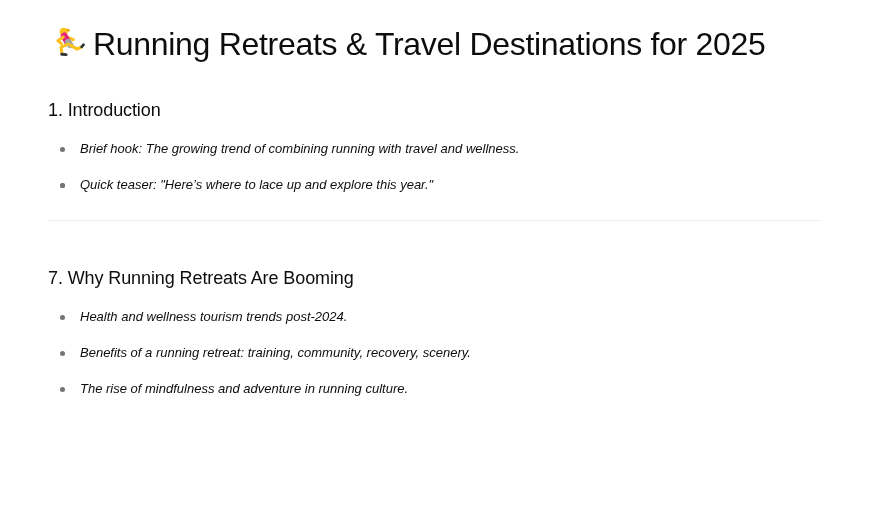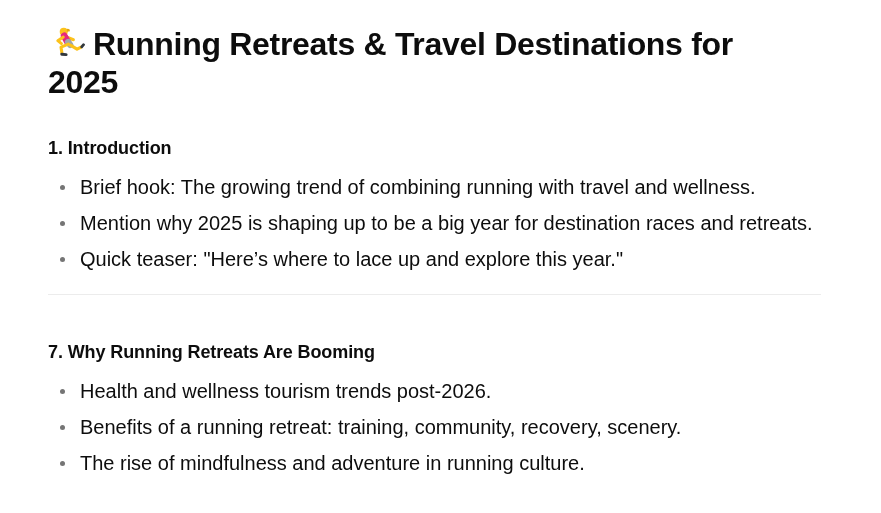--- a/index.html
+++ b/index.html
@@ -13,51 +13,52 @@
     color: #0d0d0d;
   }
   .page {
     padding: 25px 60px 24px 48px;
   }
   h1.doc-title {
     margin: 0 0 36px 0;
     max-width: 748px;
     font-size: 32px;
     line-height: 38px;
-    font-weight: 700;
+    font-weight: 400;
     letter-spacing: -0.3px;
     color: #0d0d0d;
   }
   .emoji-icon {
     display: inline-block;
     width: 37px;
     height: 33px;
     vertical-align: -4px;
     margin-right: 8px;
   }
   h2.section-heading {
     margin: 0 0 18px 0;
     font-size: 18px;
     line-height: 22px;
-    font-weight: 700;
+    font-weight: 400;
     letter-spacing: -0.1px;
     color: #0d0d0d;
   }
   ul.bullet-list {
     list-style: none;
     margin: 0;
     padding: 0;
   }
   ul.bullet-list li {
     position: relative;
     padding-left: 32px;
     margin-bottom: 16px;
-    font-size: 20px;
+    font-size: 13px;
     line-height: 20px;
     color: #0d0d0d;
+    font-style: italic;
   }
   ul.bullet-list li:last-child { margin-bottom: 16px; }
   .dot {
     position: absolute;
     left: 12px;
     top: 8px;
     width: 5px;
     height: 5px;
     border-radius: 50%;
     background: #757575;
@@ -103,37 +104,36 @@
 
   <section>
     <h2 class="section-heading">1. Introduction</h2>
     <ul class="bullet-list">
       <li>
         <span class="dot"></span>
         <span>Brief hook: The growing trend of combining running with travel and wellness.</span>
       </li>
       <li>
         <span class="dot"></span>
-        <span>Mention why 2025 is shaping up to be a big year for destination races and retreats.</span>
       </li>
       <li>
         <span class="dot"></span>
         <span>Quick teaser: "Here’s where to lace up and explore this year."</span>
       </li>
     </ul>
   </section>
 
   <hr class="divider">
 
   <section>
     <h2 class="section-heading">7. Why Running Retreats Are Booming</h2>
     <ul class="bullet-list">
       <li>
         <span class="dot"></span>
-        <span>Health and wellness tourism trends post-2026.</span>
+        <span>Health and wellness tourism trends post-2024.</span>
       </li>
       <li>
         <span class="dot"></span>
         <span>Benefits of a running retreat: training, community, recovery, scenery.</span>
       </li>
       <li>
         <span class="dot"></span>
         <span>The rise of mindfulness and adventure in running culture.</span>
       </li>
     </ul>

